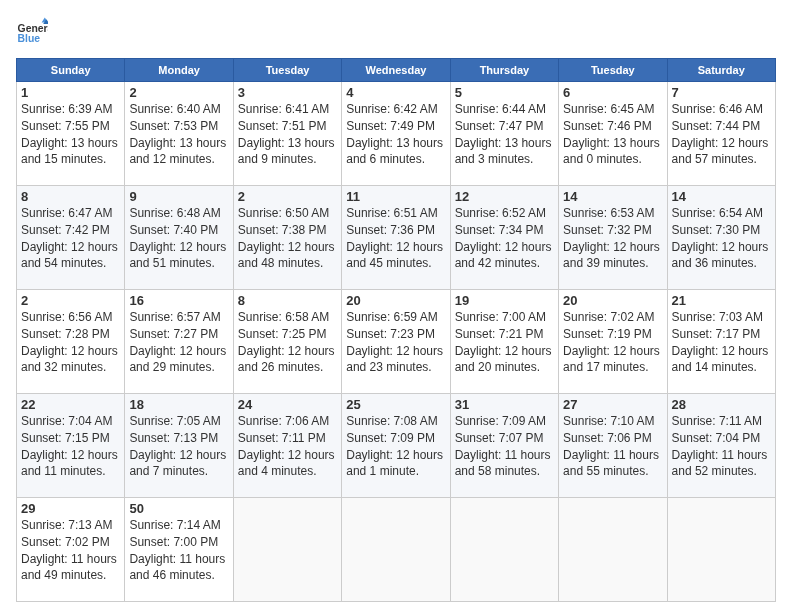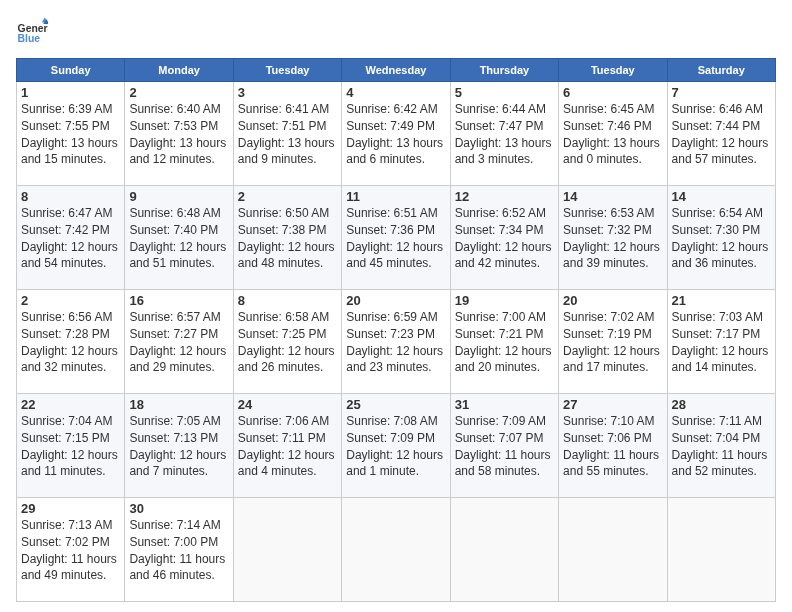--- a/index.html
+++ b/index.html
@@ -247,21 +247,21 @@
             <span class="cell-day">28</span>
             <div class="cell-info">Sunrise: 7:11 AM<br>Sunset: 7:04 PM<br>Daylight: 11 hours<br>and 52 minutes.</div>
           </td>
         </tr>
         <tr>
           <td>
             <span class="cell-day">29</span>
             <div class="cell-info">Sunrise: 7:13 AM<br>Sunset: 7:02 PM<br>Daylight: 11 hours<br>and 49 minutes.</div>
           </td>
           <td>
-            <span class="cell-day">30</span>
+            <span class="cell-day">50</span>
             <div class="cell-info">Sunrise: 7:14 AM<br>Sunset: 7:00 PM<br>Daylight: 11 hours<br>and 46 minutes.</div>
           </td>
           <td class="empty-cell"></td>
           <td class="empty-cell"></td>
           <td class="empty-cell"></td>
           <td class="empty-cell"></td>
           <td class="empty-cell"></td>
         </tr>
       </tbody>
   </table>

